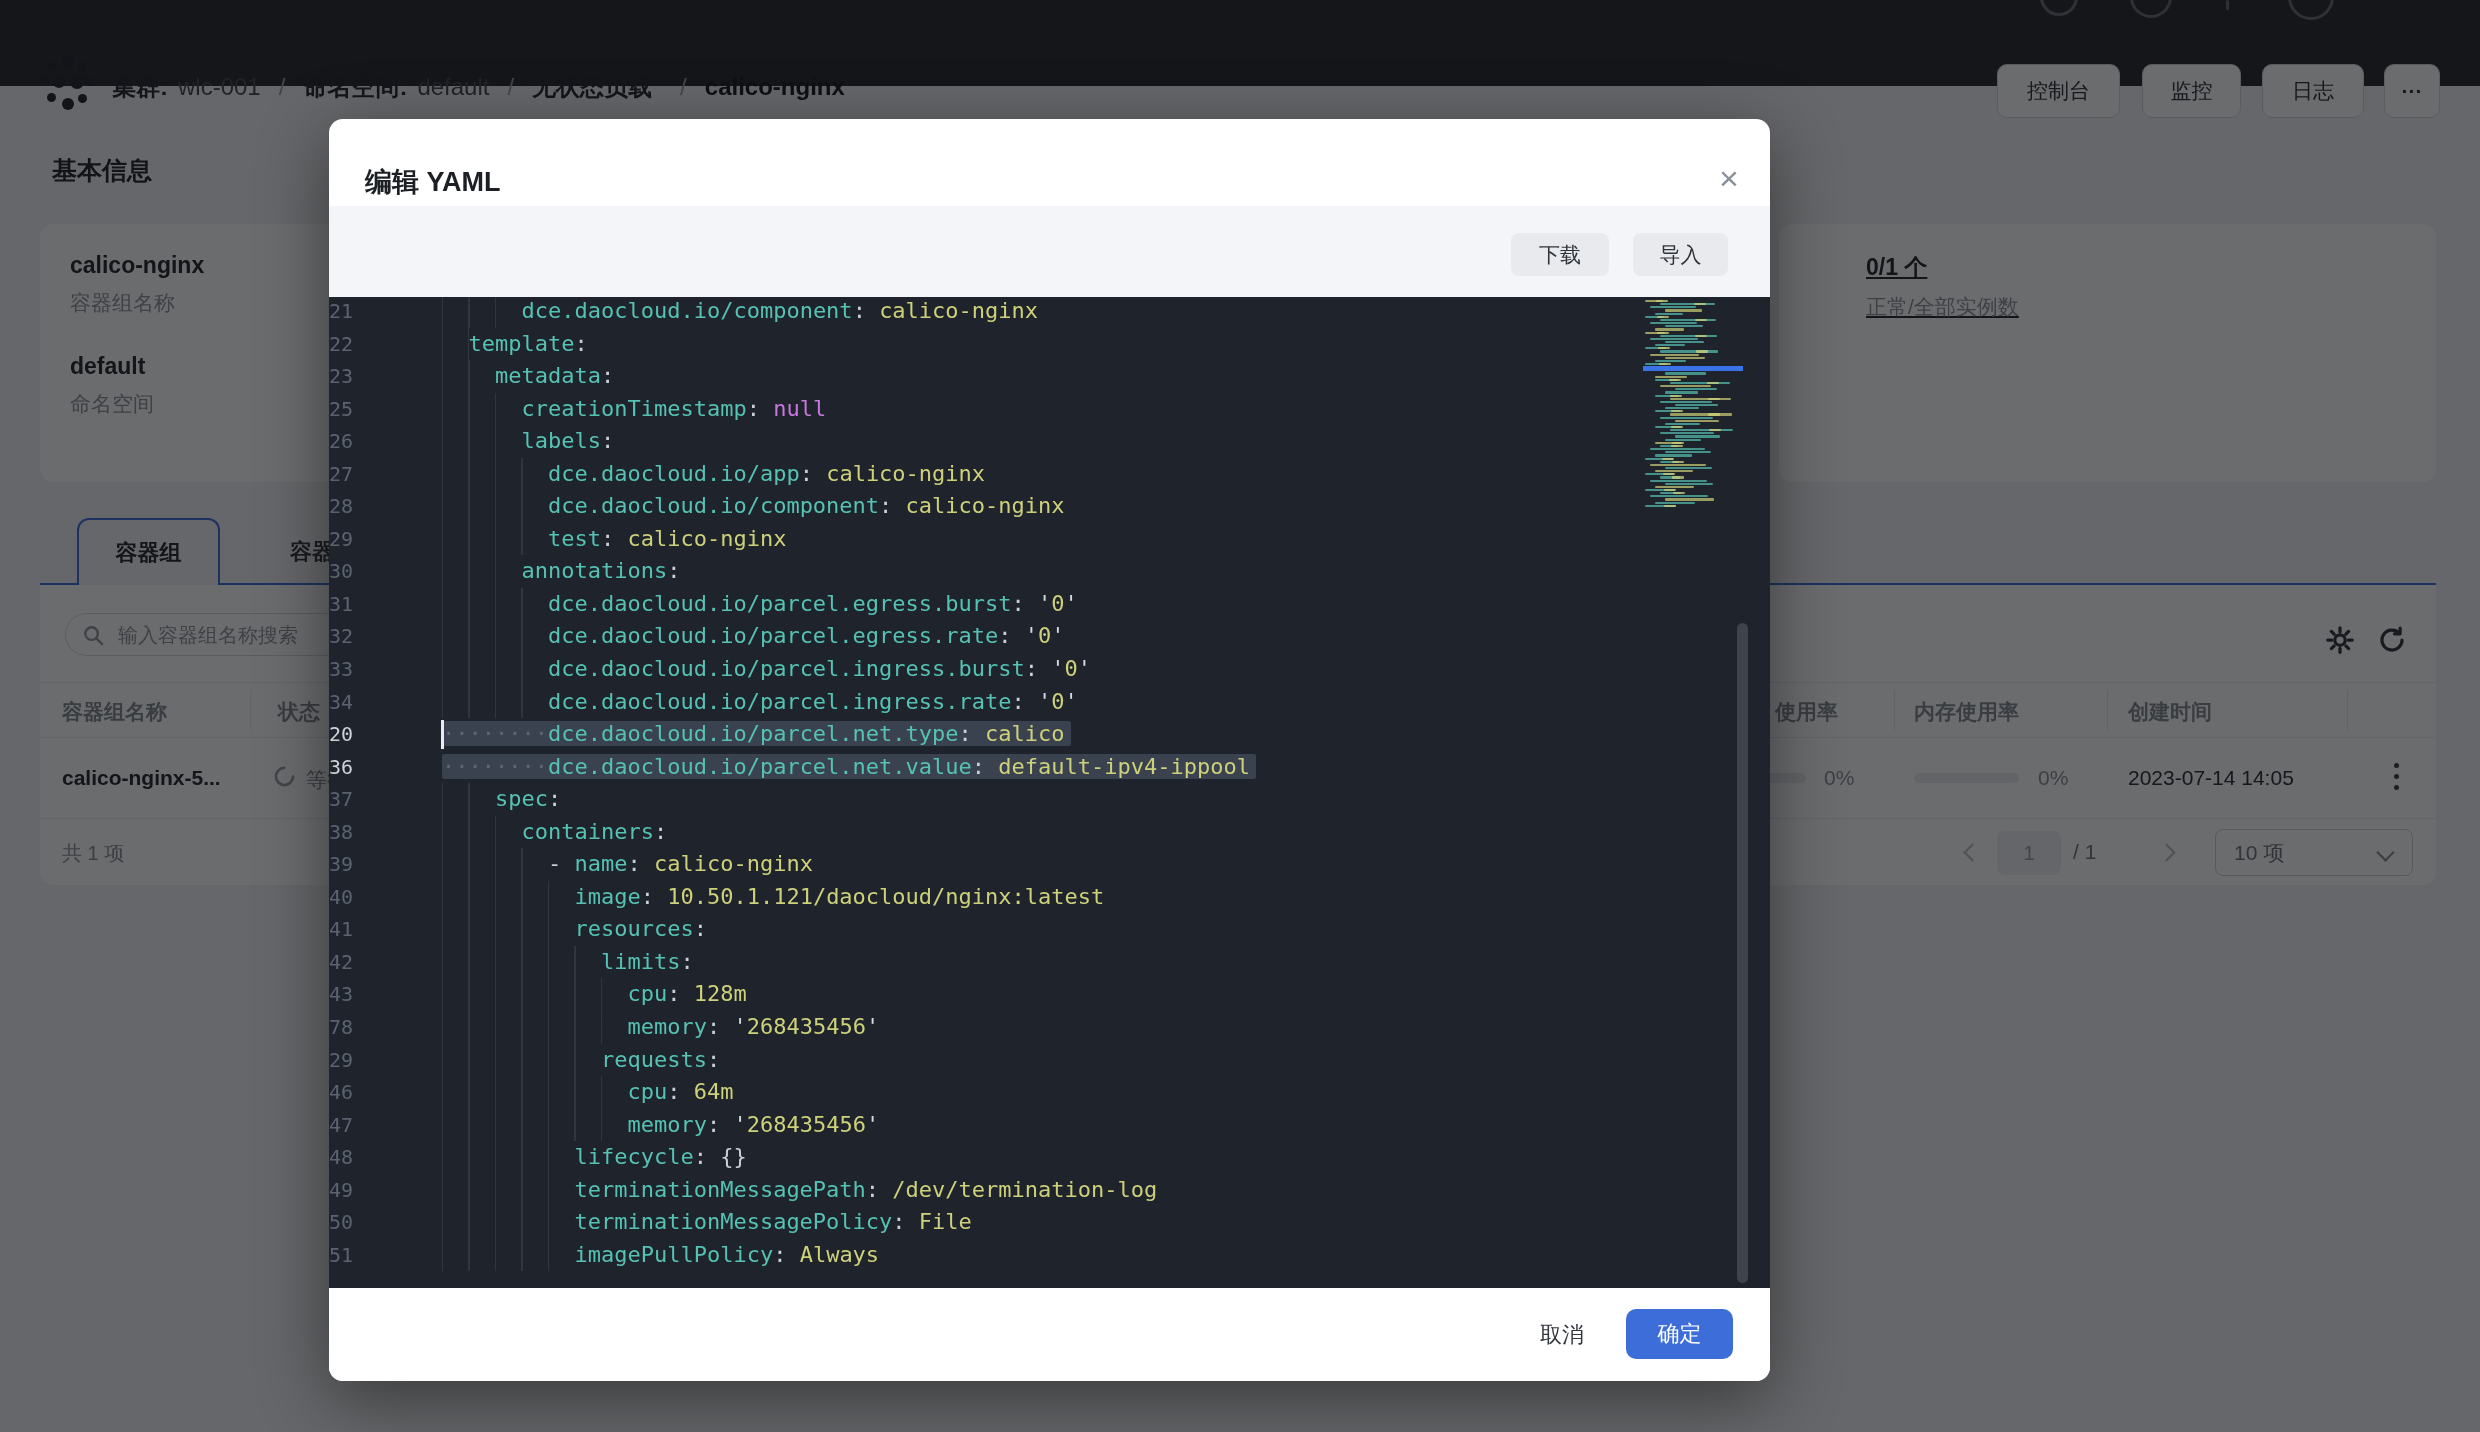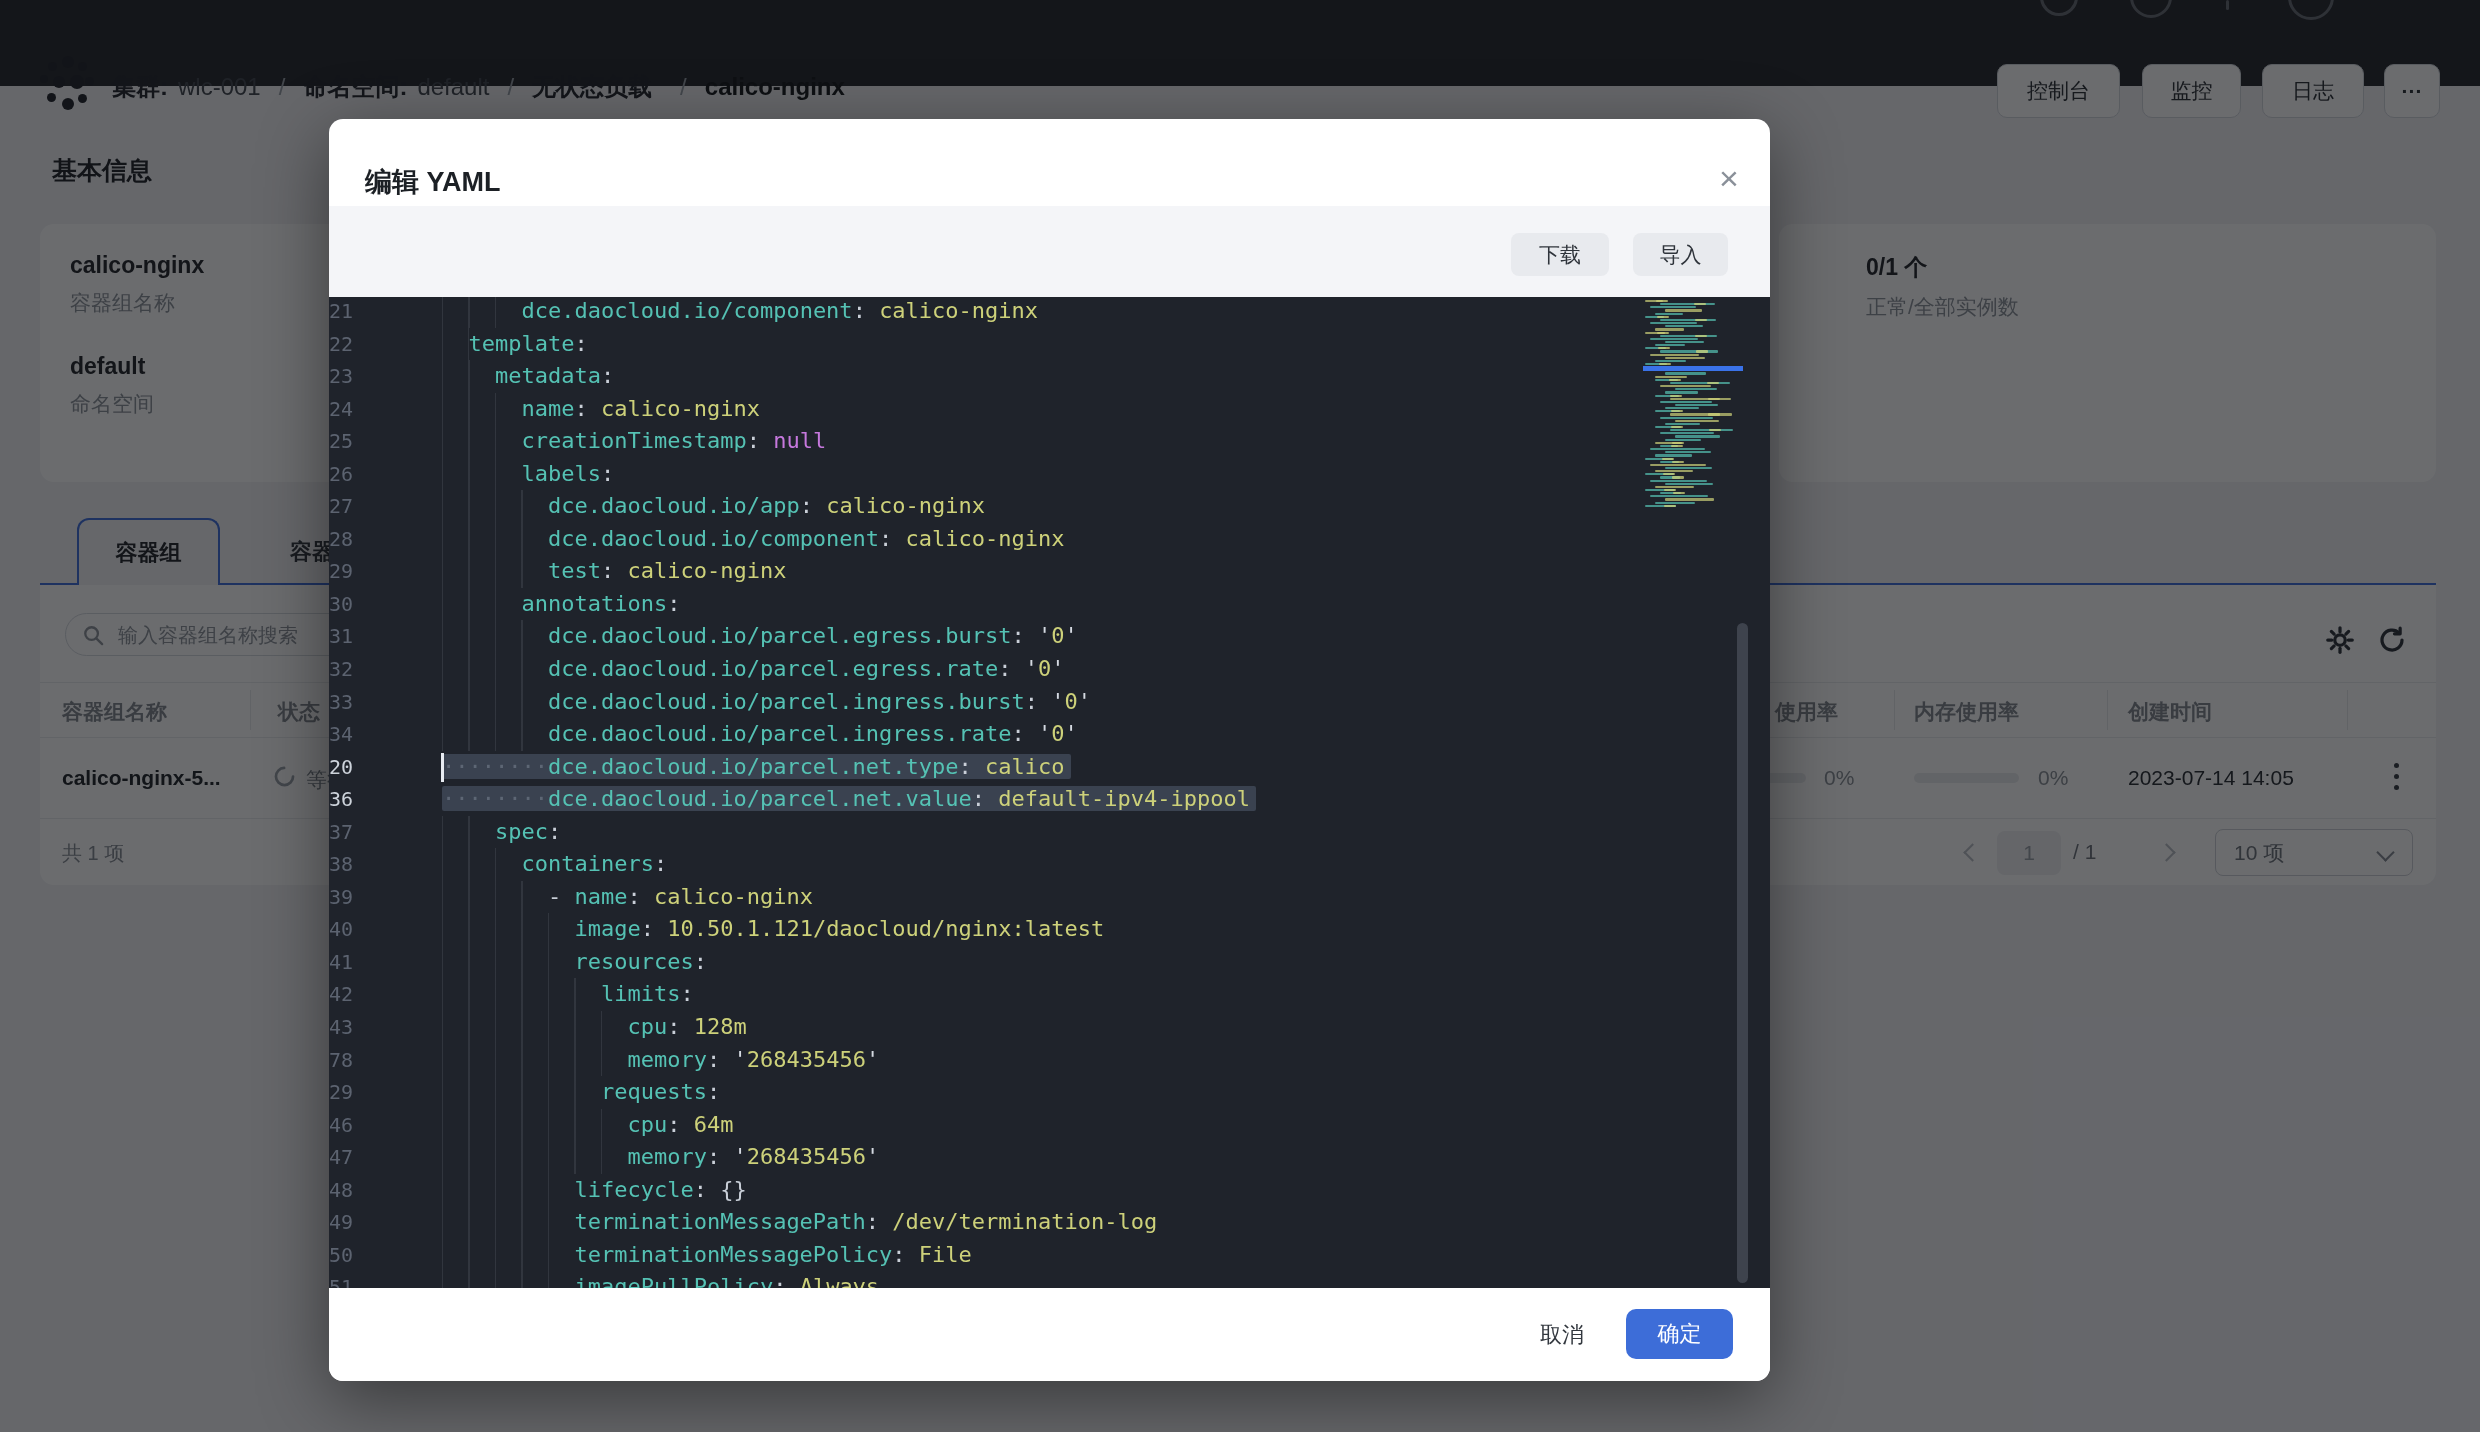--- a/index.html
+++ b/index.html
@@ -155,21 +155,21 @@
 
   <div class="card" style="left:40px;width:1722px;">
     <div style="position:absolute;left:30px;top:28px;">
       <div class="v">calico-nginx</div>
       <div class="l">容器组名称</div>
       <div class="v" style="margin-top:36px;">default</div>
       <div class="l">命名空间</div>
     </div>
   </div>
   <div class="card" style="left:1779px;width:657px;">
-    <div style="position:absolute;left:87px;top:28px;">
+    <div style="position:absolute;left:87px;top:28px;text-decoration:underline;">
       <div class="v">0/1 个</div>
       <div class="l">正常/全部实例数</div>
     </div>
   </div>
 
   <div id="tab-pods" class="abs">容器组</div>
   <div id="tab-containers" class="abs">容器</div>
   <div id="tabline" class="abs"></div>
 
   <div id="panel" class="abs">
@@ -261,24 +261,20 @@
             <span class="ln">21</span>
             <span class="code"><span><span class="ind">      </span><span class="t-k">dce.daocloud.io/component</span><span class="t-p">: </span><span class="t-v">calico-nginx</span></span></span>
           </div>
           <div class="cl">
             <span class="ln">22</span>
             <span class="code"><span><span class="ind">  </span><span class="t-k">template</span><span class="t-p">:</span></span></span>
           </div>
           <div class="cl">
             <span class="ln">23</span>
             <span class="code"><span><span class="ind">    </span><span class="t-k">metadata</span><span class="t-p">:</span></span></span>
-          </div>
-          <div class="cl">
-            <span class="ln">24</span>
-            <span class="code"><span><span class="ind">      </span><span class="t-k">name</span><span class="t-p">: </span><span class="t-v">calico-nginx</span></span></span>
           </div>
           <div class="cl">
             <span class="ln">25</span>
             <span class="code"><span><span class="ind">      </span><span class="t-k">creationTimestamp</span><span class="t-p">: </span><span class="t-n">null</span></span></span>
           </div>
           <div class="cl">
             <span class="ln">26</span>
             <span class="code"><span><span class="ind">      </span><span class="t-k">labels</span><span class="t-p">:</span></span></span>
           </div>
           <div class="cl">

